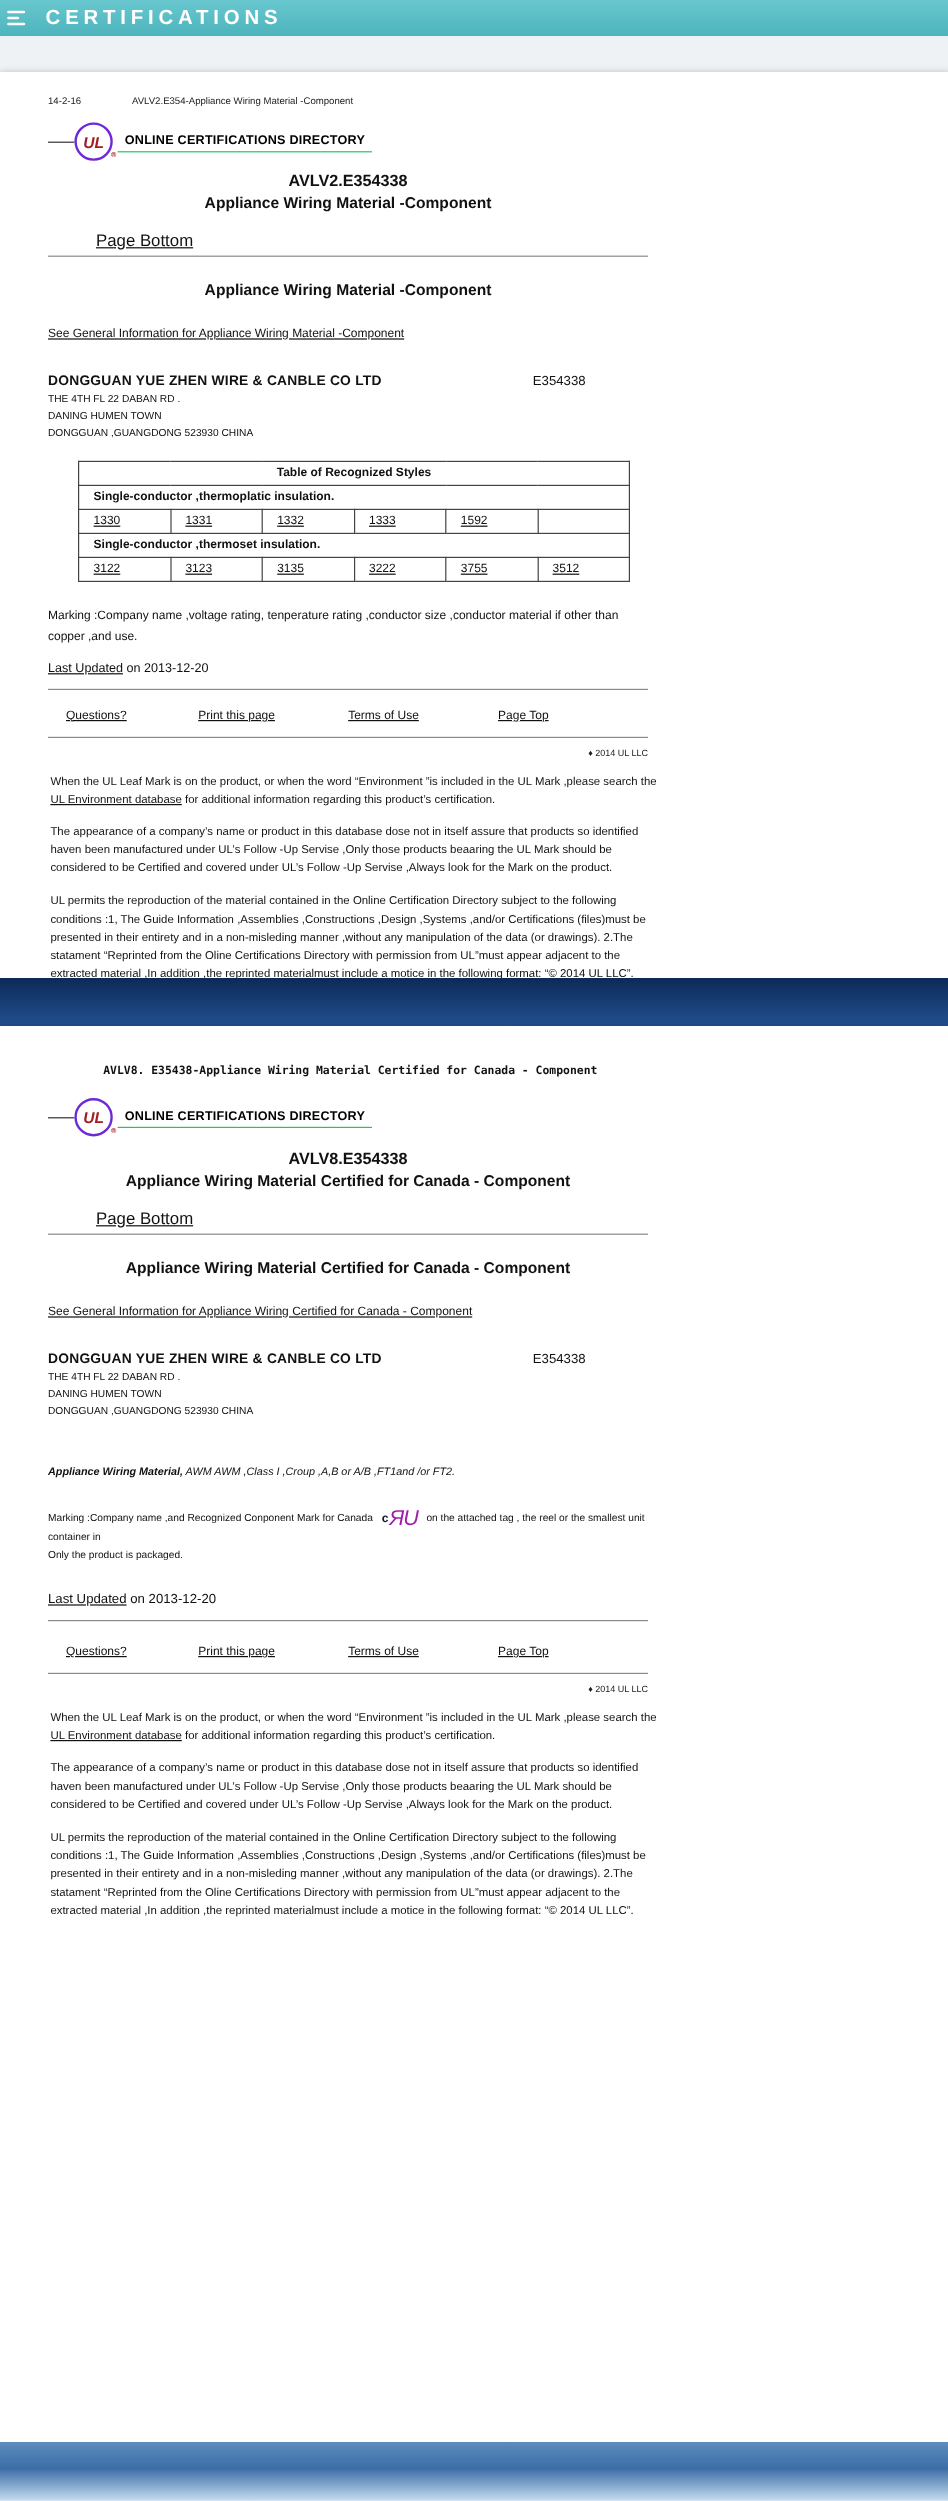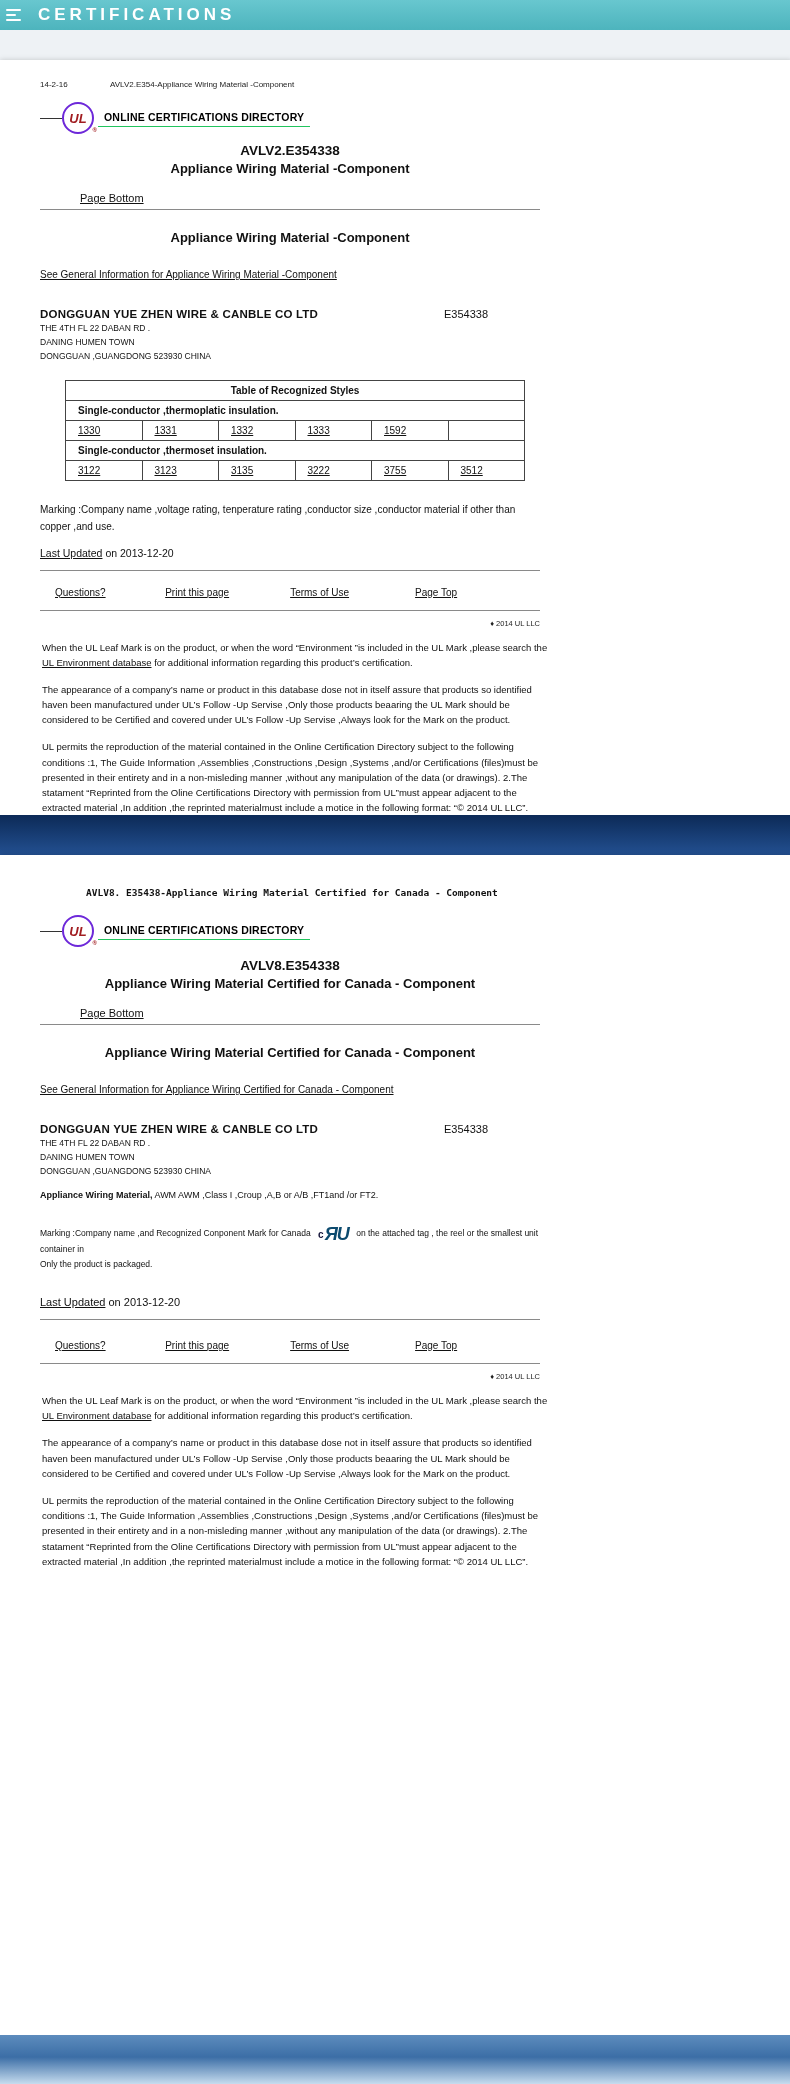--- a/index.html
+++ b/index.html
@@ -50,21 +50,21 @@
   }
   .ul-logo .reg{position:absolute;bottom:-1px;right:-5px;font-size:6px;font-style:normal;}
   .dir-label{
     font-weight:bold;font-size:10.5px;letter-spacing:.2px;color:#000;
     border-bottom:1px solid #22c55e;padding:1px 6px 3px 6px;margin-left:4px;
   }
   
   .title-block{width:500px;text-align:center;margin-top:8px;}
   .title-code{font-size:13.5px;font-weight:bold;}
   .title-name{font-size:13px;font-weight:bold;margin-top:3px;}
-  .page-bottom{display:inline-block;margin:16px 0 0 40px;font-size:11px;}
+  .page-bottom{display:inline-block;margin:16px 0 0 40px;font-size:14px;}
   .section-title{width:500px;text-align:center;font-size:13px;font-weight:bold;margin-top:20px;}
   .general-link{display:inline-block;margin-top:24px;font-size:10px;}
   
   .company-row{display:flex;width:500px;margin-top:26px;align-items:baseline;}
   .company-name{font-size:11.5px;font-weight:bold;letter-spacing:.2px;}
   .file-number{margin-left:auto;margin-right:52px;font-size:11px;}
   .addr{font-size:8.5px;line-height:11px;margin-top:3px;}
   
   .styles-table{border-collapse:collapse;margin:18px 0 0 25px;table-layout:fixed;width:460px;}
   .styles-table td{border:1px solid #444;font-size:10px;padding:3px 0 3px 12px;height:13px;}
@@ -80,26 +80,26 @@
   .links-row a{width:127px;}
   .links-row a:first-child{margin-left:15px;width:112px;}
   .copyright{width:500px;text-align:right;font-size:7.5px;margin-top:8px;color:#222;}
   
   .legal{width:508px;font-size:9.5px;line-height:1.6;margin:12px 0 0 2px;color:#111;}
   
   .mono-header{
     font-family:"DejaVu Sans Mono","Liberation Mono",monospace;
     font-weight:bold;font-size:9.5px;margin:12px 0 0 46px;letter-spacing:0;
   }
-  .material-line{font-size:9px;margin-top:13px;width:505px;}
+  .material-line{font-size:9px;margin-top:40px;width:505px;font-style:italic;}
   .material-line b{font-weight:bold;}
   .marking2{width:520px;font-size:8.5px;line-height:15px;margin-top:26px;}
   .cul{display:inline-flex;align-items:flex-end;vertical-align:middle;margin:0 5px;}
   .cul-c{font-size:10px;font-weight:bold;color:#15153a;margin-right:1px;}
-  .ru-mark{font-weight:700;font-size:18px;font-style:italic;color:#0c4a6e;line-height:16px;letter-spacing:-1px;}
+  .ru-mark{font-weight:400;font-size:18px;font-style:italic;color:#a21caf;line-height:16px;letter-spacing:-1px;}
   
   .navy-band{height:40px;width:790px;background:linear-gradient(180deg,#0c2a57,#235091);}
   .bottom-band{height:49px;width:790px;background:linear-gradient(180deg,#5d8cbd 0%,#3c6ea6 45%,#c6dcee 100%);}
 </style>
 </head>
 <body>
 
 <header class="topbar">
   <span class="menu-icon">
       <i></i>

